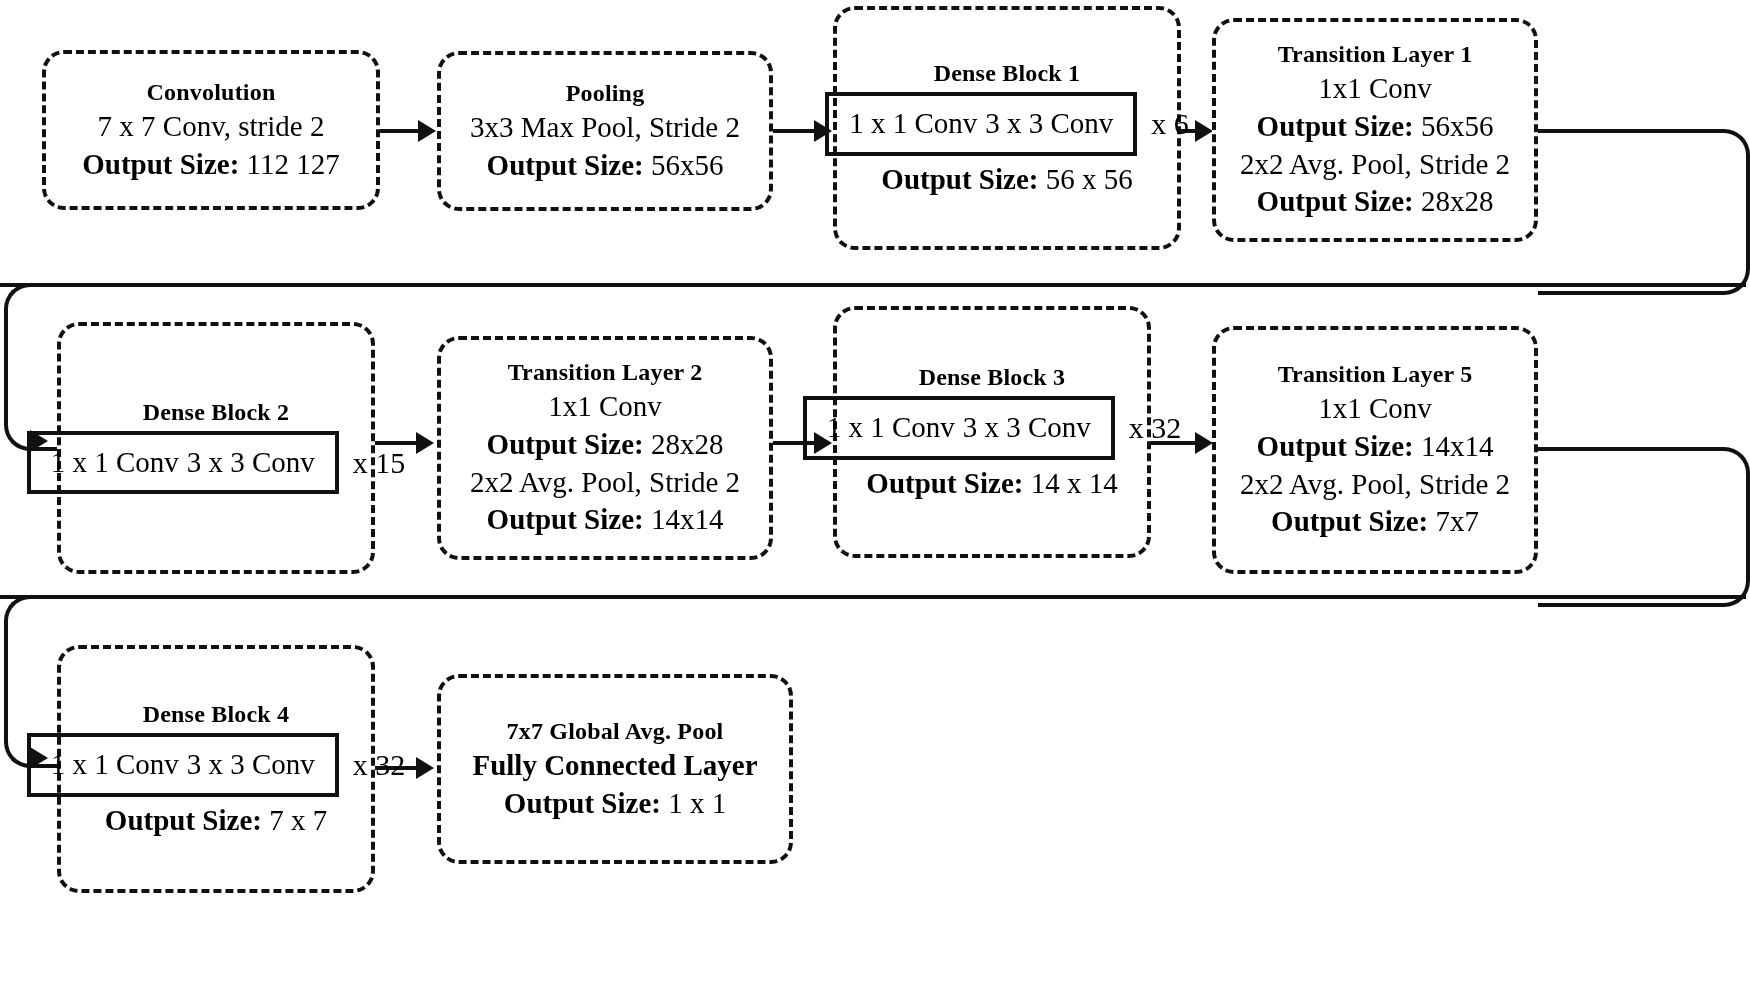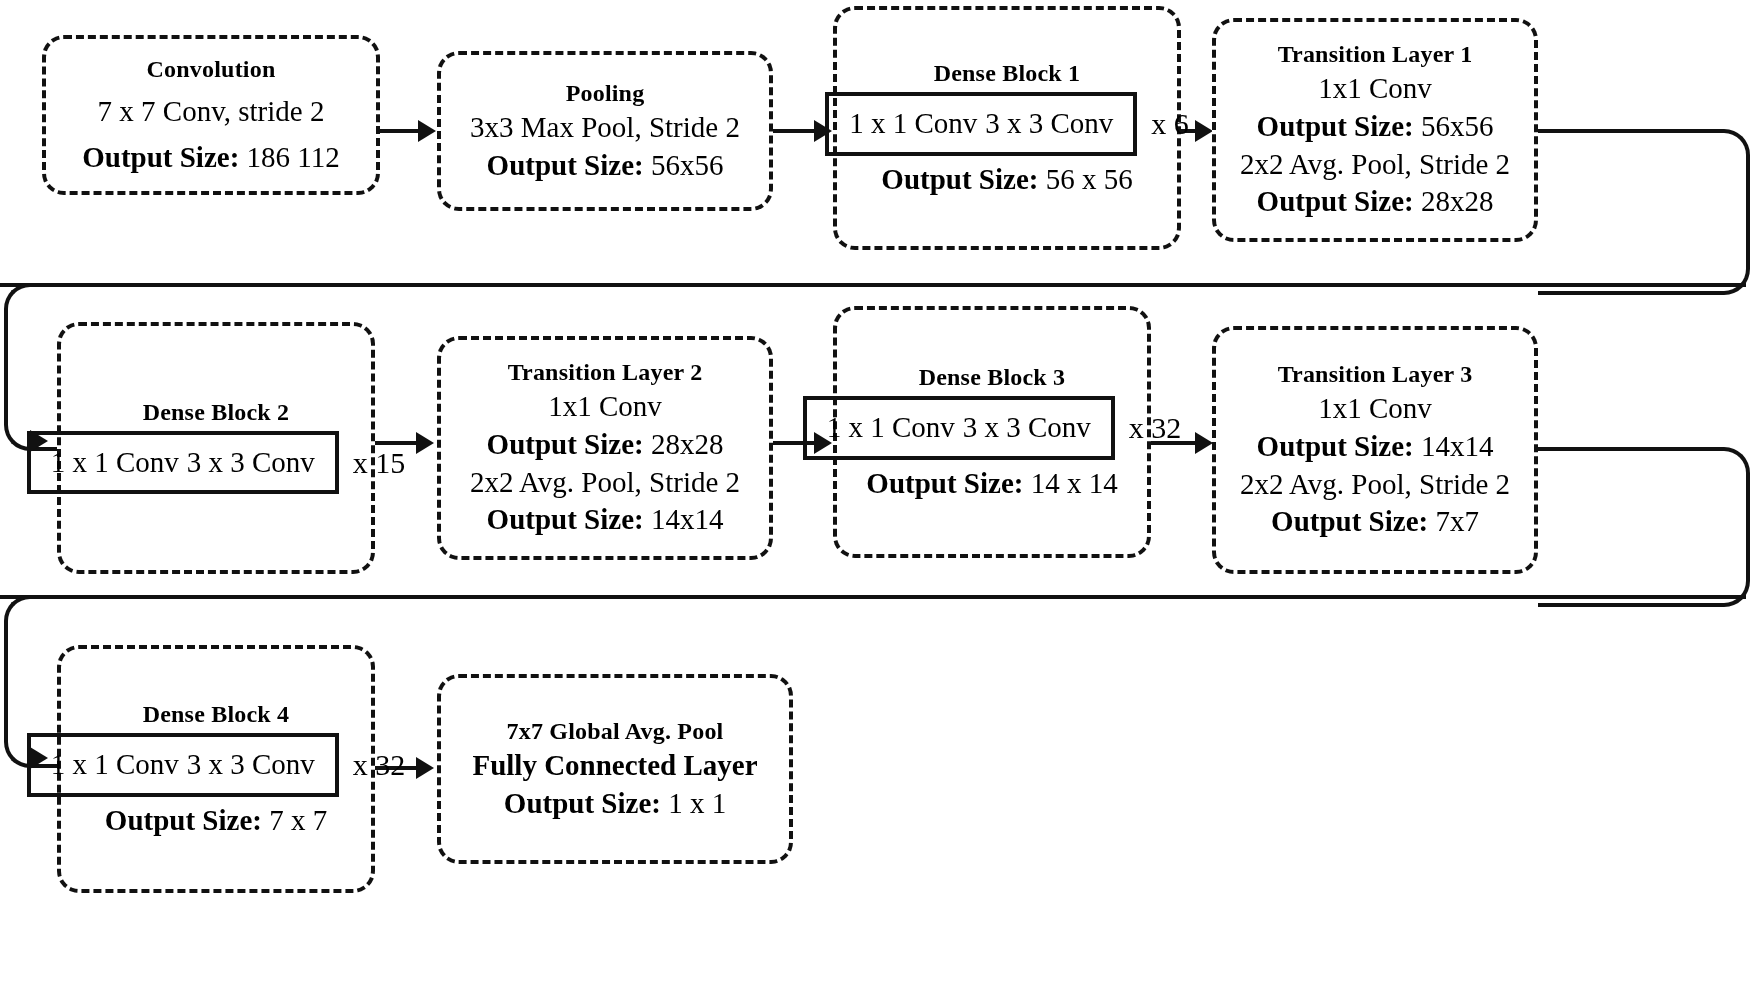--- a/index.html
+++ b/index.html
@@ -120,24 +120,24 @@
     border-right: none;
     border-top-left-radius: 26px;
     border-bottom-left-radius: 26px;
   }
 </style>
 </head>
 <body>
 
 <div id="canvas">
 
-  <div class="node" style="left:42px; top:35px; width:338px; height:160px;gap:8px;">
+  <div class="node" style="left:42px; top:50px; width:338px; height:160px;">
     <div class="ttl">Convolution</div>
     <div class="ln">7 x 7 Conv, stride 2</div>
-    <div class="ln b"><span>Output Size:</span> <span class="val">186  112</span></div>
+    <div class="ln b"><span>Output Size:</span> <span class="val">112  127</span></div>
   </div>
 
   <div class="hline" style="left:380px; top:129px; width:40px;"></div>
   <div class="arrow-head" style="left:418px; top:120px;"></div>
 
   <div class="node" style="left:437px; top:51px; width:336px; height:160px;">
     <div class="ttl">Pooling</div>
     <div class="ln">3x3 Max Pool, Stride 2</div>
     <div class="ln b"><span>Output Size:</span> <span class="val">56x56</span></div>
   </div>
@@ -207,21 +207,21 @@
       </div>
       <div class="mult">x 32</div>
     </div>
     <div class="ln b"><span>Output Size:</span> <span class="val">14 x 14</span></div>
   </div>
 
   <div class="hline" style="left:1151px; top:441px; width:48px;"></div>
   <div class="arrow-head" style="left:1195px; top:432px;"></div>
 
   <div class="node" style="left:1212px; top:326px; width:326px; height:248px;">
-    <div class="ttl">Transition Layer 3</div>
+    <div class="ttl">Transition Layer 5</div>
     <div class="ln">1x1 Conv</div>
     <div class="ln b"><span>Output Size:</span> <span class="val">14x14</span></div>
     <div class="ln">2x2 Avg. Pool, Stride 2</div>
     <div class="ln b"><span>Output Size:</span> <span class="val">7x7</span></div>
   </div>
 
   <div class="wrap r-end" style="left:1538px; top:447px; width:208px; height:152px; border-left:none;"></div>
   <div class="wrap l-end" style="left:4px; top:595px; width:70px; height:165px; border-right:none;"></div>
   <div class="hline" style="left:0px; top:595px; width:1746px;"></div>
   <div class="arrow-head" style="left:30px; top:747px;"></div>

